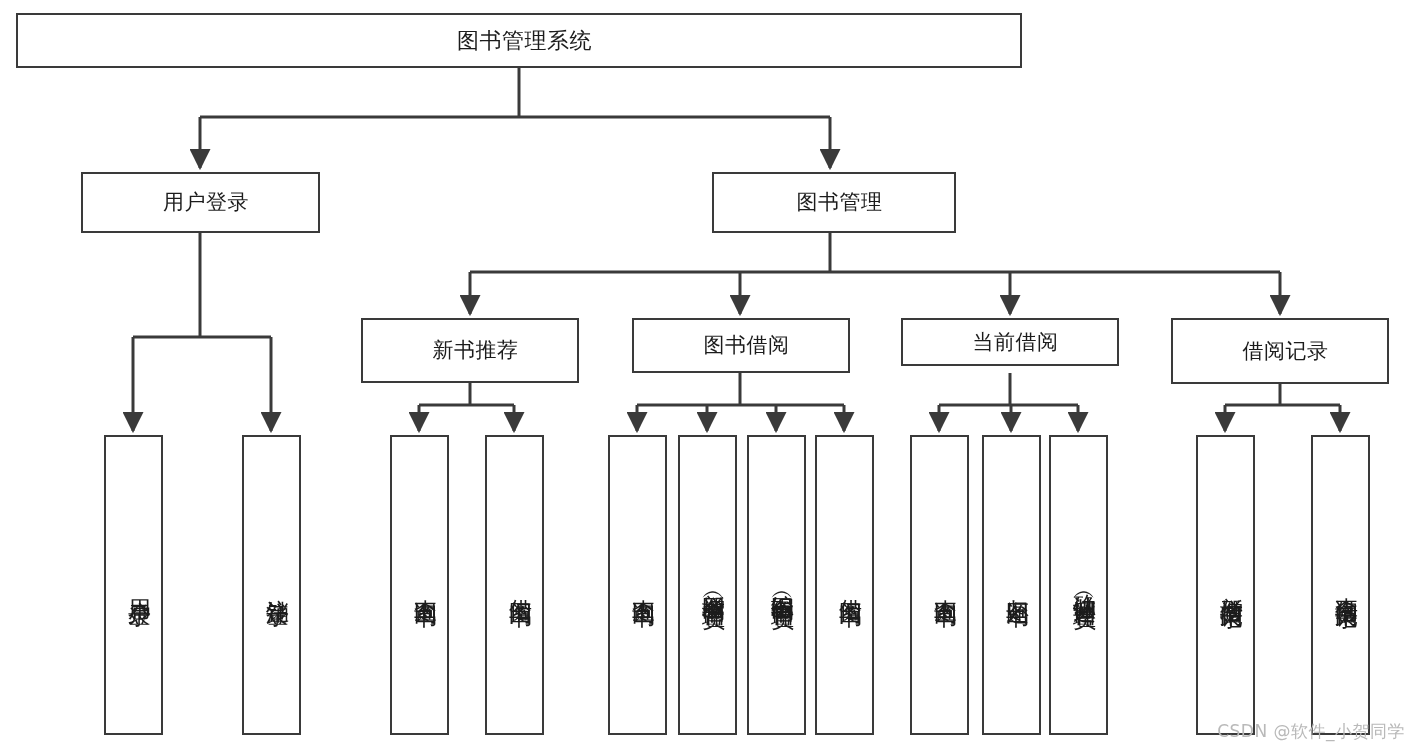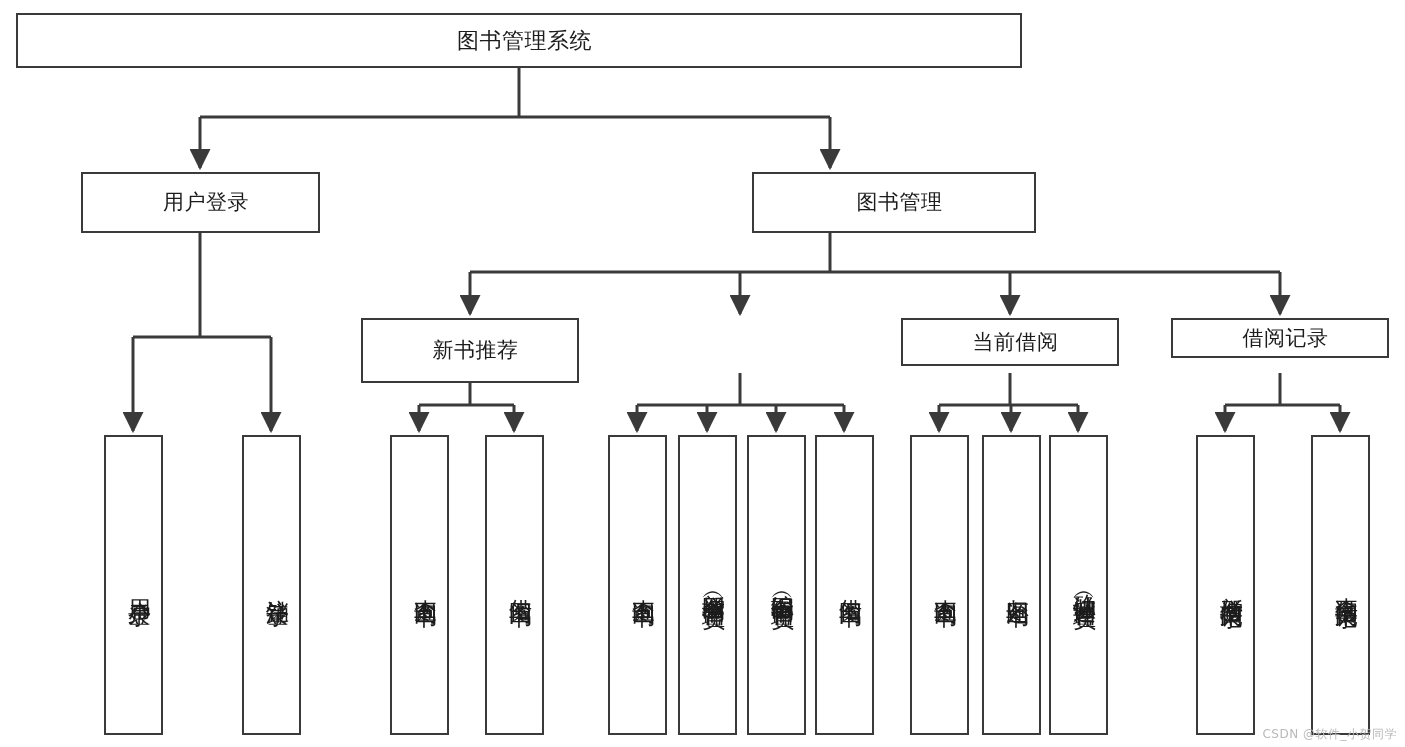--- a/index.html
+++ b/index.html
@@ -56,23 +56,23 @@
     writing-mode: vertical-rl;
     text-orientation: upright;
     font-size: 23px;
     line-height: 1.12;
     letter-spacing: 2px;
     white-space: nowrap;
     max-height: 100%;
   }
   #watermark {
     position: absolute;
-    right: 8px;
+    right: 0;
     bottom: 4px;
-    font-size: 12px;
+    font-size: 17px;
     color: #b9b9b9;
     letter-spacing: 0.5px;
     white-space: nowrap;
   }
 </style>
 </head>
 <body>
 
 <div id="canvas">
 
@@ -126,31 +126,34 @@
     </g>
   </svg>
 
   <div class="node root" style="left:16px; top:13px; width:1006px; height:55px;">
     <span class="node-label">图书管理系统</span>
   </div>
 
   <div class="node" style="left:81px; top:172px; width:239px; height:61px;">
     <span class="node-label">用户登录</span>
   </div>
-  <div class="node" style="left:712px; top:172px; width:284px; height:61px;margin-left:40px;">
+  <div class="node" style="left:712px; top:172px; width:244px; height:61px;">
     <span class="node-label">图书管理</span>
   </div>
 
   <div class="node" style="left:361px; top:318px; width:218px; height:65px;">
     <span class="node-label">新书推荐</span>
   </div>
+  <div class="node" style="left:632px; top:318px; width:218px; height:55px;">
+    <span class="node-label">图书借阅</span>
+  </div>
   <div class="node" style="left:901px; top:318px; width:218px; height:48px;">
     <span class="node-label">当前借阅</span>
   </div>
-  <div class="node" style="left:1171px; top:318px; width:218px; height:40px;">
+  <div class="node" style="left:1171px; top:318px; width:218px; height:66px;">
     <span class="node-label">借阅记录</span>
   </div>
 
   <div class="node vertical" style="left:104px; top:435px; width:59px; height:300px;">
     <span class="node-label">用户登录</span>
   </div>
   <div class="node vertical" style="left:242px; top:435px; width:59px; height:300px;">
     <span class="node-label">注销登录</span>
   </div>
 

